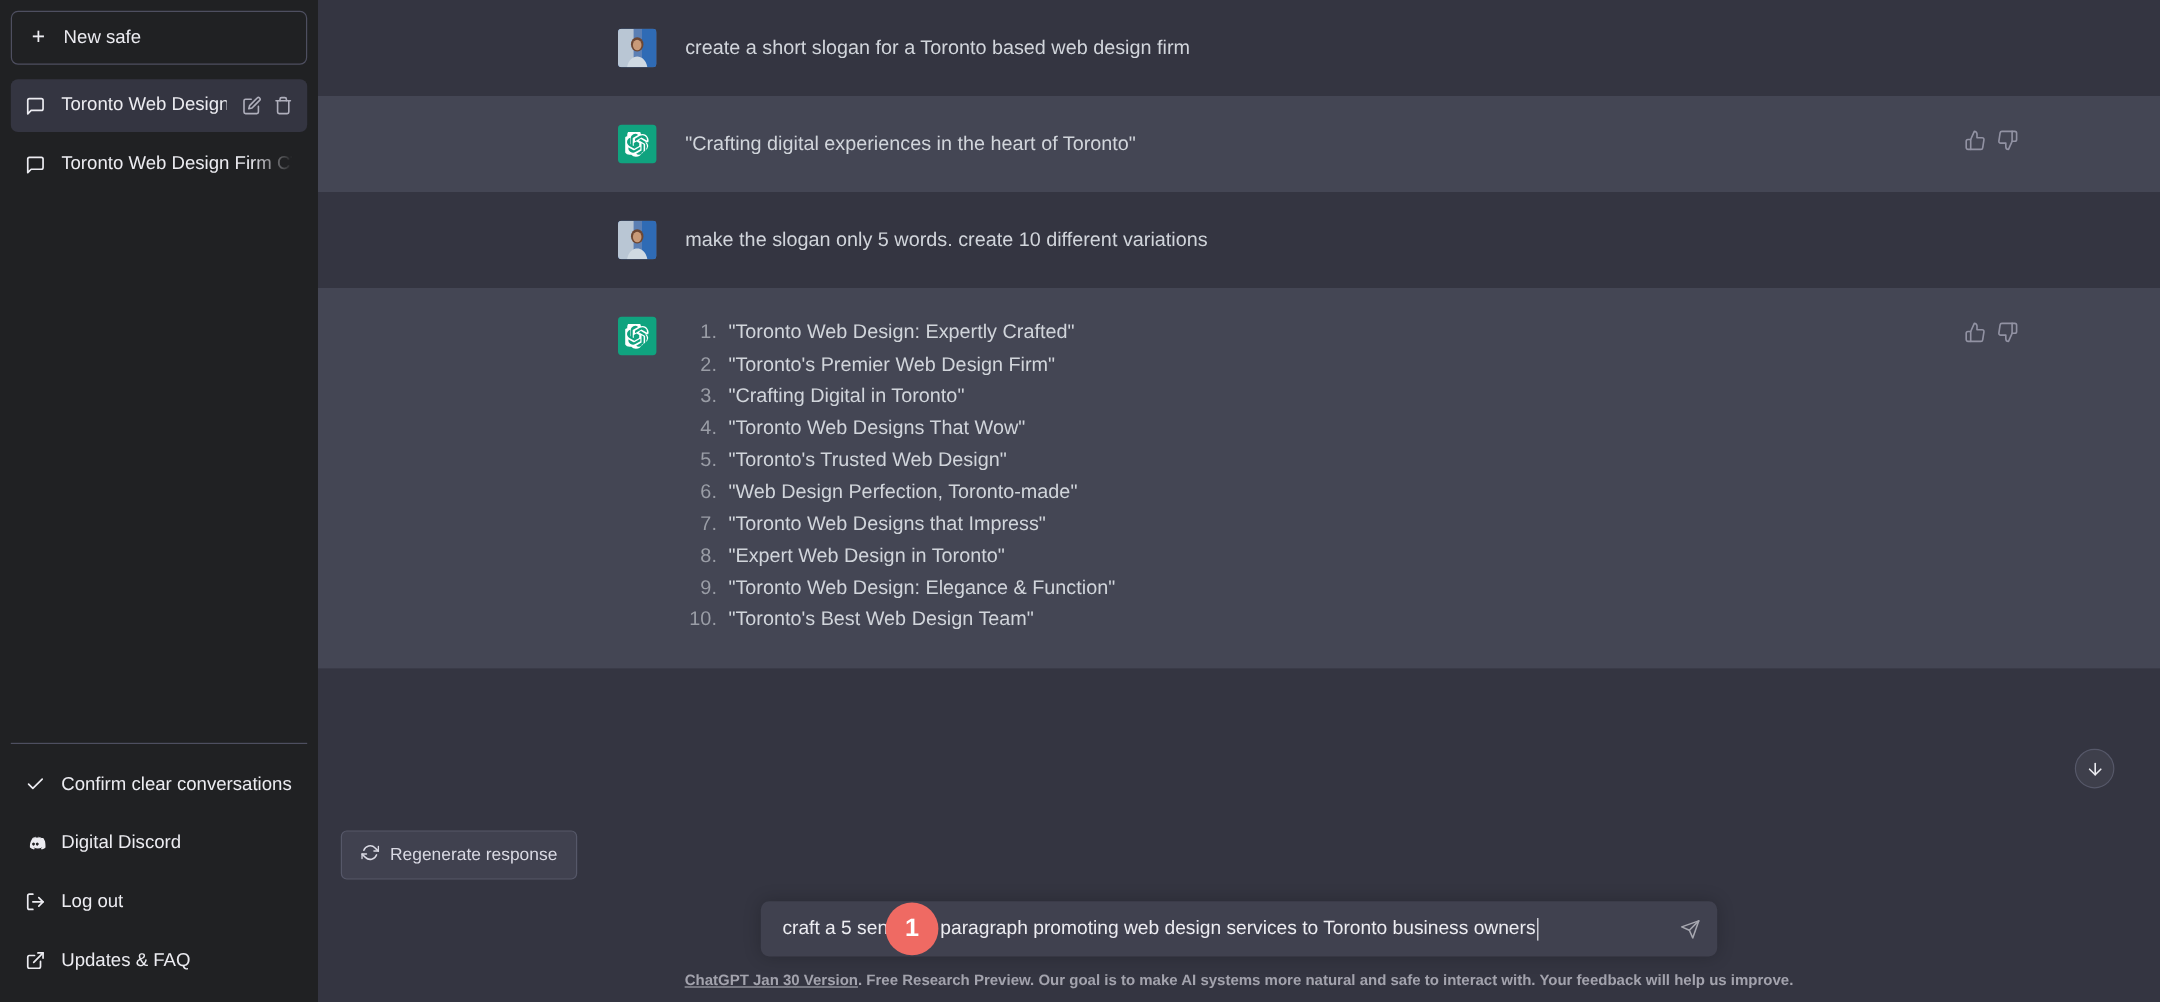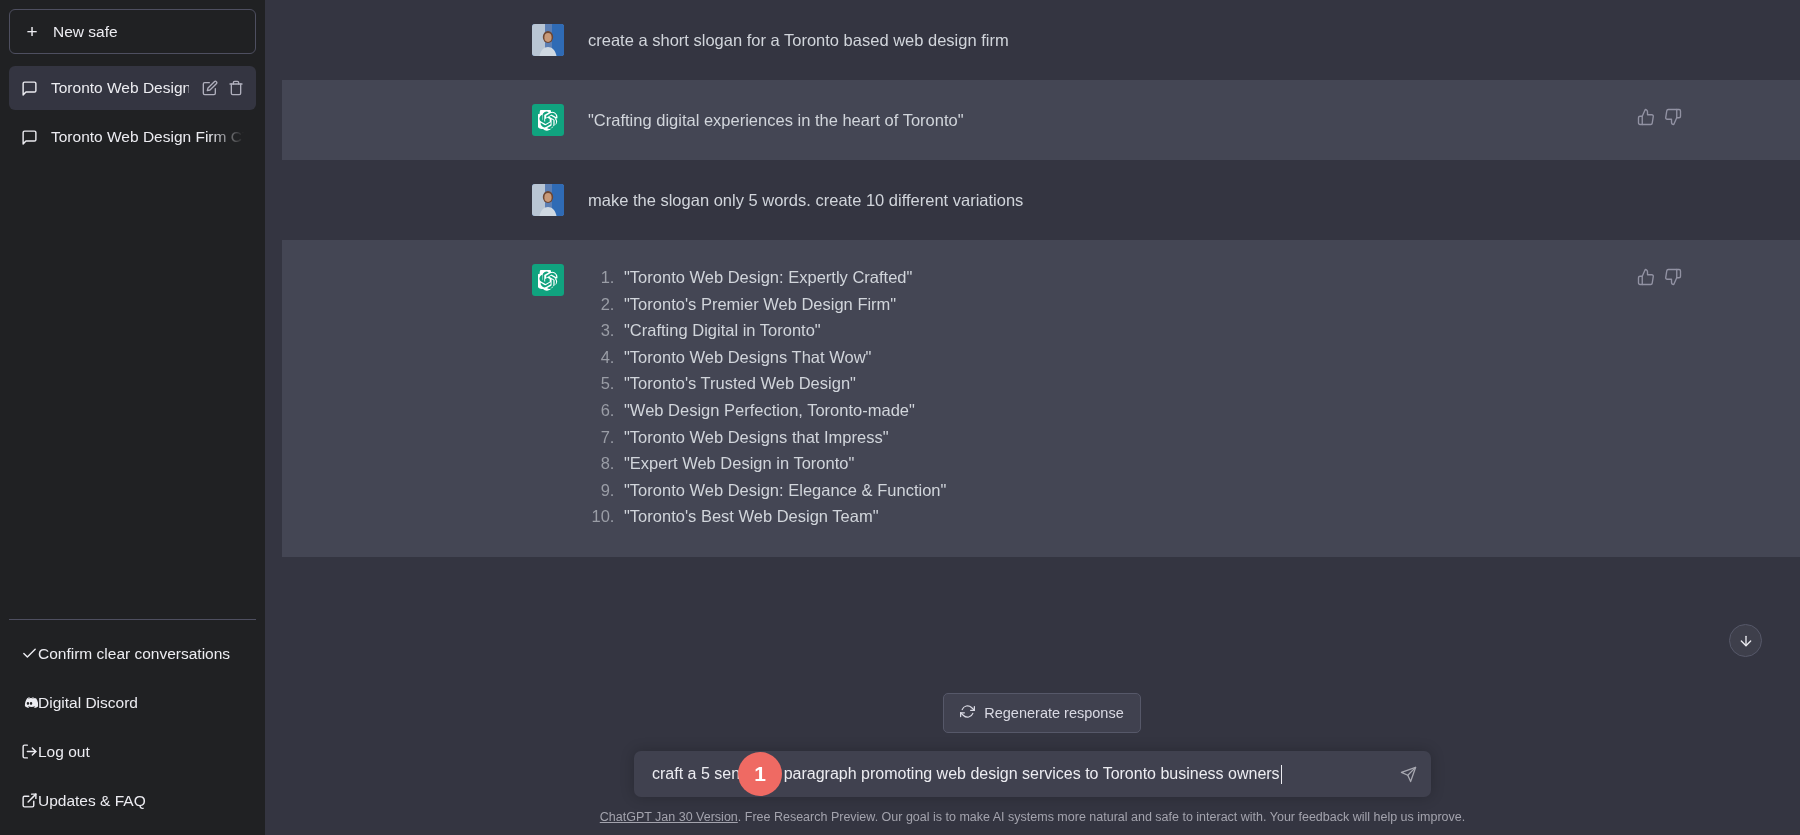--- a/index.html
+++ b/index.html
@@ -60,31 +60,31 @@
   .chat-actions { display: flex; gap: 10px; align-items: center; flex-shrink: 0; }
   .icon-btn { display: flex; align-items: center; cursor: pointer; opacity: .85; }
 
   .sidebar-spacer { flex: 1; }
   .sidebar-bottom {
     border-top: 1px solid #4e4f60;
     padding: 9px 0 10px 0;
     display: flex; flex-direction: column;
   }
   .sb-item {
-    display: flex; align-items: center; 
+    display: flex; align-items: center; gap: 13px;
     height: 49px; border-radius: 6px;
     padding: 0 12px;
     color: #ececf1; font-size: 15.5px;
     cursor: pointer;
   }
   .sb-ico { width: 17px; height: 17px; display: flex; align-items: center; justify-content: center; flex-shrink: 0; }
 
   
   .main { flex: 1; height: 835px; position: relative; background: #343541; display: flex; flex-direction: column; }
-  .thread { flex: 1; overflow: hidden; margin-left: 17px; }
+  .thread { flex: 1; overflow: hidden; }
 
   .msg { width: 100%; display: flex; justify-content: center; position: relative; }
   .msg.user { background: #343541; }
   .msg.bot  { background: #444654; }
   .msg-inner {
     width: 100%; max-width: 1535px;
     display: flex; align-items: flex-start;
     gap: 24px;
     padding: 24px 0 24px 250px;
     position: relative;
@@ -110,21 +110,21 @@
     display: flex; gap: 9px;
   }
   .fb-btn { cursor: pointer; opacity: .75; }
 
   
   .composer-zone {
     position: absolute; left: 0; right: 0; bottom: 0;
     background: linear-gradient(180deg, rgba(52,53,65,0) 0%, #343541 22%);
     padding-top: 28px;
   }
-  .regen-row { display: flex; justify-content: center; margin-bottom: 18px; margin-left: 19px; }
+  .regen-row { display: flex; justify-content: flex-start; margin-bottom: 18px; margin-left: 19px; }
   .regen-btn {
     display: flex; align-items: center; gap: 9px;
     background: #40414f;
     border: 1px solid #565869;
     border-radius: 5px;
     color: #d9d9e3;
     font-size: 14.5px;
     padding: 10px 16px;
     cursor: pointer;
   }
@@ -159,20 +159,21 @@
     display: inline-block; width: 1.5px; height: 19px;
     background: #ececf1; margin-left: 1px;
   }
   .send-btn { cursor: pointer; opacity: .6; display: flex; padding-left: 8px; }
 
   .footer {
     text-align: center;
     color: #a3a3ad;
     font-size: 12.5px;
     padding: 13px 0 11px 0;
+    font-weight: bold;
   }
   .footer a { color: #a3a3ad; text-decoration: underline; }
 
   .scroll-btn {
     position: absolute; right: 38px; bottom: 178px;
     width: 33px; height: 33px; border-radius: 50%;
     background: #3e3f4b; border: 1px solid #565869;
     display: flex; align-items: center; justify-content: center;
     cursor: pointer; z-index: 6;
   }

